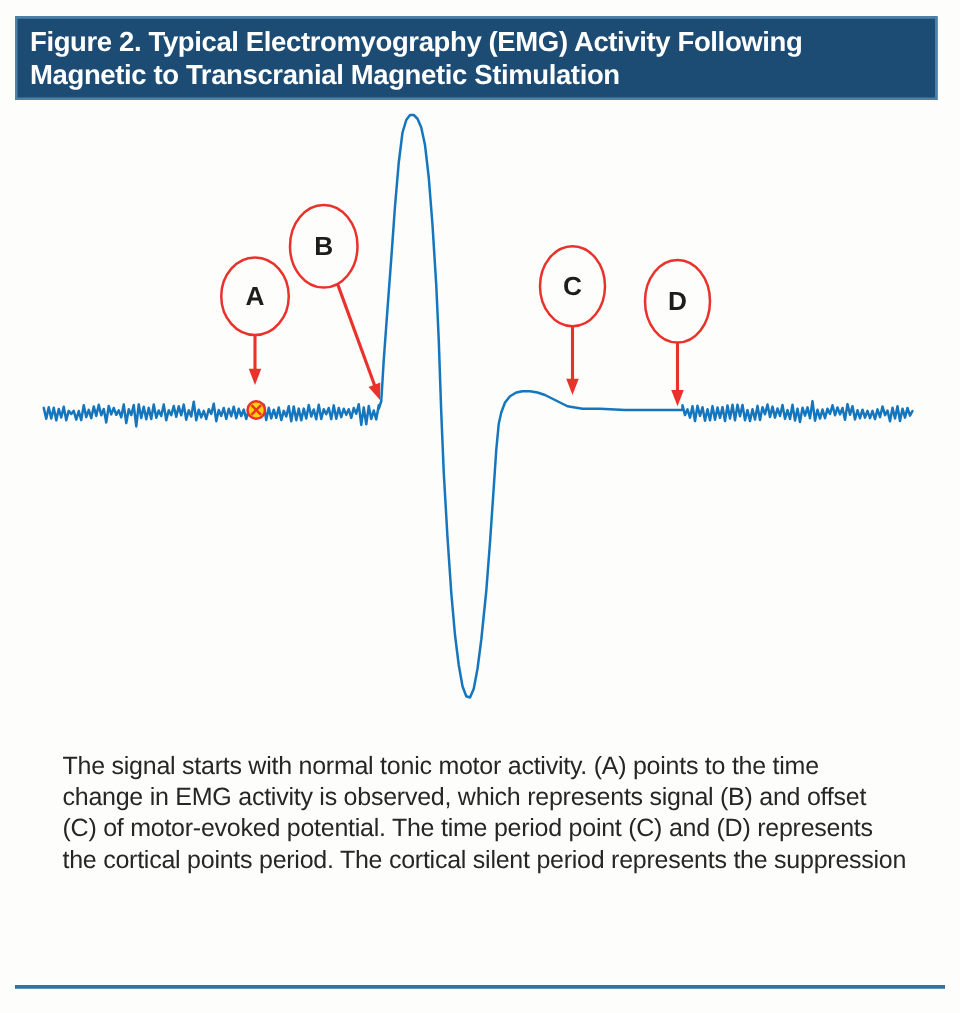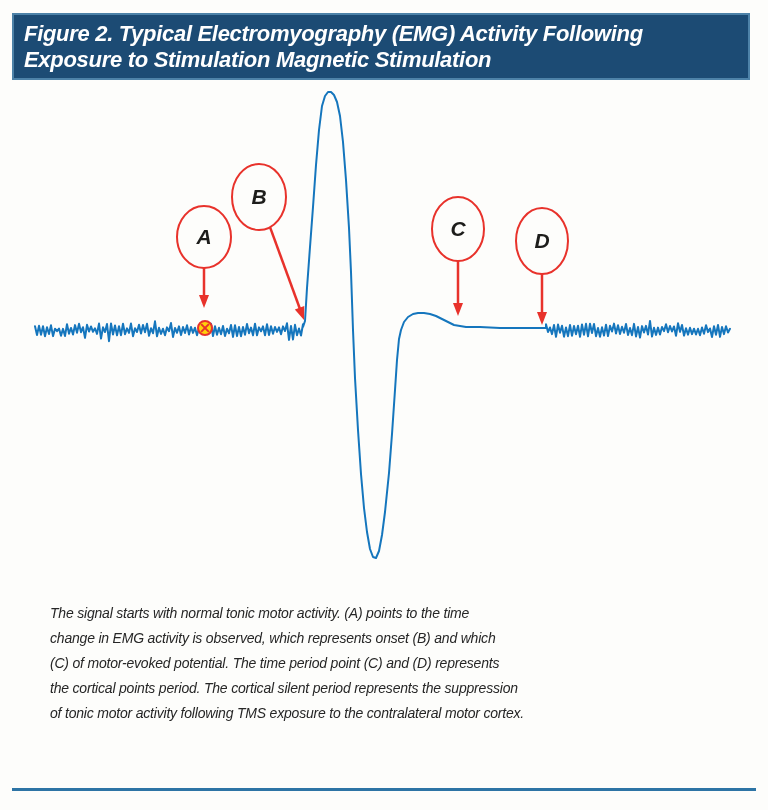--- a/index.html
+++ b/index.html
@@ -3,21 +3,20 @@
 <meta charset="utf-8">
 <style>
   html,body{margin:0;padding:0;}
   .page{
     position:relative;
     width:768px;
     height:810px;
     background:var(--page-bg,#fdfdfb);
     font-family:"Liberation Sans", sans-serif;
     overflow:hidden;
-    font-style:italic;
   }
   .header{
     position:absolute;
     left:12px; top:13px;
     width:738px; height:67px;
     box-sizing:border-box;
     background:var(--header-bg,#1c4b74);
     border:2px solid var(--header-border,#4d82a8);
     color:var(--header-text,#ffffff);
     padding:6px 10px 0 10px;
@@ -32,21 +31,21 @@
   #chart{
     position:absolute;
     left:0; top:0;
   }
   .caption{
     position:absolute;
     left:50px; top:601px;
     color:var(--caption-text,#262626);
   }
   .caption-line{
-    font-size:14px;
+    font-size:20px;
     line-height:25px;
     letter-spacing:-0.2px;
     white-space:nowrap;
   }
   .bottom-rule{
     position:absolute;
     left:12px; top:788px;
     width:744px; height:3px;
     background:var(--rule-color,#2d74a5);
   }
@@ -56,21 +55,21 @@
     font-weight:bold;
   }
 </style>
 </head>
 <body>
 
 <div class="page" style="--page-bg: #fdfdfb; --header-bg: #1c4b74; --header-border: #4d82a8; --header-text: #ffffff; --caption-text: #262626; --rule-color: #2d74a5;">
 
   <div class="header">
     <div class="title-line">Figure 2. Typical Electromyography (EMG) Activity Following</div>
-    <div class="title-line">Exposure to Stimulation Magnetic Stimulation</div>
+    <div class="title-line">Magnetic to Transcranial Magnetic Stimulation</div>
   </div>
 
   <svg id="chart" width="768" height="810" viewBox="0 0 768 810" aria-hidden="true">
       <path d="M35 326.31025664601475 L37 335.0184042486362 L39 325.8404447468929 L41 334.7484679236077 L43 326.16609766939655 L45 336.2923530009575 L47 327.1579909194261 L49 334.0043769264594 L51 325.33627460943535 L53 336.1195064678788 L55 328.6927444022149 L57 331.1892277337611 L59 328.6293116454035 L61 335.70128375897184 L63 328.8372583440505 L65 336.0561287519522 L67 324.14586209738627 L69 333.6993743716739 L71 327.90662974864244 L73 334.5803770767525 L75 325.12583357235417 L77 332.8217778066173 L79 323.8477344843559 L81 332.2251405878924 L83 327.24205017788336 L85 337.9346540175378 L87 324.8414713004604 L89 331.52780815353617 L91 326.41317501757294 L93 331.82379044638947 L95 328.2479081094265 L97 333.8903351058252 L99 323.6026521604508 L101 338.5081409446895 L103 327.33049116982147 L105 332.07773631438613 L107 324.06864945124835 L109 341.15813089609145 L111 323.5032790112309 L113 334.4707181449048 L115 325.42256537778303 L117 335.376483945176 L119 326.30142358131707 L121 335.1703912327066 L123 323.6588112176396 L125 334.2712787957862 L127 328.39473536238074 L129 332.8798336214386 L131 323.5713470526971 L133 336.163761267066 L135 328.22012430848554 L137 332.0703690741211 L139 324.80185262160376 L141 333.47717153513804 L143 325.07200166396797 L145 332.24172473791987 L147 323.67872680258006 L149 335.7545638475567 L151 328.2116431859322 L153 333.2182623343542 L155 321.32074479088186 L157 336.2555401348509 L159 327.7460673134774 L161 333.93545467127115 L163 328.71515561360866 L165 335.25021977862343 L167 327.3470918950625 L169 331.1746407817118 L171 323.0388786015101 L173 336.93138561211526 L175 327.9749956089072 L177 332.75502224545926 L179 326.3935348633677 L181 335.1168207419105 L183 326.983275200706 L185 332.9639004948549 L187 325.33478101016954 L189 334.5357876638882 L191 327.04780634865165 L193 332.9233939028345 L195 327.67465232498944 L197 335.16991717740893 L199 328.25052700936794 L201 331.25449066376314 L203 327.7538735824637 L205 333.27958046412095 L207 323.52423229953274 L209 333.63617395143956 L211 323.7942178864032 L213 336.0422522011213 L215 326.2993832305074 L217 334.7124650622718 L219 327.7495420607738 L221 334.27397276321426 L223 326.0480039068498 L225 336.0591569044627 L227 328.6787322307937 L229 333.22529297471044 L231 324.9400587831624 L233 336.94873967347667 L235 325.21031728899106 L237 336.11778240231797 L239 326.8935063057579 L241 336.2702810051851 L243 326.90450281091034 L245 334.7556456141174 L247 323.9319808827713 L249 333.1945001236163 L251 327.5791768677533 L253 335.3581866235472 L255 323.7232117126696 L257 335.2448654859327 L259 327.36139365425333 L261 331.28605470526963 L263 326.35409472323954 L265 335.2982262545265 L267 324.29125401424244 L269 334.9981413357891 L271 326.338737369515 L273 333.7543605742976 L275 327.00846934504807 L277 331.8858728297055 L279 327.3956006229855 L281 334.28774318797514 L283 326.3768641380593 L285 331.02258744090796 L287 323.34055861178786 L289 339.9582909680903 L291 325.98520392365754 L293 339.48804026991127 L295 324.8421279974282 L297 335.21658783219755 L299 328.4322963929735 L301 335.50065212743357 L303 324.2216994338669 L303 327 L305 321 L307 288 L310 247 L313 207 L316 165 L319 130 L322 106 L325 96 L328 92 L331 92 L334 95 L337 102 L340 116 L343 142 L346 180 L349 228 L351 272 L353 330 L355 378 L358 430 L361 474 L364 508 L367 532 L370 549 L373 557 L376 558 L379 551 L382 535 L385 512 L389 473 L392 434 L395 390 L397 360 L399 339 L401 330 L404 322 L408 317 L413 314 L418 313 L424 313 L430 314 L436 316 L442 319 L448 322 L454 325 L460 326 L466 327 L480 327 L500 328 L515 328 L546 328 L546 324.17093016114086 L548 332.0609946306795 L550 327.4795895203948 L552 334.12264091596006 L554 324.9898105375469 L556 336.8598773484118 L558 324.59106760770084 L560 332.70478577399626 L562 325.7799601010047 L564 336.6657846099697 L566 327.40247943717986 L568 336.1600947161205 L570 324.8901163698174 L572 335.85950491623953 L574 326.0358288278803 L576 334.29836969356984 L578 325.67427929583937 L580 336.80182976741344 L582 324.4006298109889 L584 334.7893237154931 L586 323.8118906375021 L588 336.26757811941206 L590 323.7207614183426 L592 333.03788302931935 L594 323.9794504782185 L596 336.20641018636525 L598 328.09483961900696 L600 336.76866134861484 L602 327.35102995764464 L604 335.6272604940459 L606 324.7110217381269 L608 336.0803901636973 L610 325.7316006226465 L612 331.4350664294325 L614 323.6407071617432 L616 333.52674466278404 L618 325.3048233673908 L620 334.1071955310181 L622 326.7911157384515 L624 332.7630576983094 L626 324.030938195996 L628 335.100099389907 L630 328.08501781076194 L632 335.2001399747096 L634 323.86359926871955 L636 336.45367868663743 L638 326.9295230349526 L640 337.6212976582348 L642 326.11891260324046 L644 332.5607800632715 L646 325.8857050347142 L648 334.5515532414429 L650 320.8933884933591 L652 336.5116891441867 L654 327.8355860628188 L656 334.86898693591354 L658 327.6204276350327 L660 334.48719604173675 L662 326.95030420226976 L664 331.1924892985262 L666 324.2083009267226 L668 332.2266226634383 L670 325.9695487427525 L672 331.49494989030063 L674 326.4102358738892 L676 335.7527261376381 L678 323.2904981407337 L680 331.8729894226417 L682 324.95228763623163 L684 335.6209882348776 L686 328.1900048418902 L688 334.6167279770598 L690 327.7680115774274 L692 334.1305559412576 L694 328.7009053346701 L696 334.48218030808493 L698 328.71760250627995 L700 335.2717093410902 L702 327.49378678156063 L704 333.73486764961854 L706 325.14405571948737 L708 332.1302928463556 L710 328.4752394282259 L712 336.9699308122508 L714 326.17048247903585 L716 334.7177871307358 L718 324.95440130354837 L720 336.874244348146 L722 326.92219097772613 L724 334.10863828426227 L726 326.32421147823334 L728 332.5131133100949 L730 328.79109476087615 " fill="none" stroke="#1576bd" stroke-width="2" stroke-linejoin="round" stroke-linecap="round"></path>
       <g>
         <line x1="204" y1="268" x2="204" y2="299" stroke="#e8322b" stroke-width="2.5"></line>
         <polygon points="204,308 199,295 209,295" fill="#e8322b"></polygon>
         <ellipse cx="204" cy="237" rx="27" ry="31" fill="#fdfdfb" stroke="#e8322b" stroke-width="2"></ellipse>
         <text x="204" y="244" text-anchor="middle" fill="#1d1d1b" class="ann-letter">A</text>
       </g>
@@ -94,21 +93,20 @@
       <g>
         <line x1="542" y1="274" x2="542" y2="316" stroke="#e8322b" stroke-width="2.5"></line>
         <polygon points="542,325 537,312 547,312" fill="#e8322b"></polygon>
         <ellipse cx="542" cy="241" rx="26" ry="33" fill="#fdfdfb" stroke="#e8322b" stroke-width="2"></ellipse>
         <text x="542" y="248" text-anchor="middle" fill="#1d1d1b" class="ann-letter">D</text>
       </g>
     </svg>
 
   <div class="caption">
     <div class="caption-line">The signal starts with normal tonic motor activity. (A) points to the time</div>
-    <div class="caption-line">change in EMG activity is observed, which represents onset (B) and which</div>
+    <div class="caption-line">change in EMG activity is observed, which represents signal (B) and offset</div>
     <div class="caption-line">(C) of motor-evoked potential. The time period point (C) and (D) represents</div>
     <div class="caption-line">the cortical points period. The cortical silent period represents the suppression</div>
-    <div class="caption-line">of tonic motor activity following TMS exposure to the contralateral motor cortex.</div>
   </div>
 
   <div class="bottom-rule"></div>
 
 </div>
 
 </body></html>

